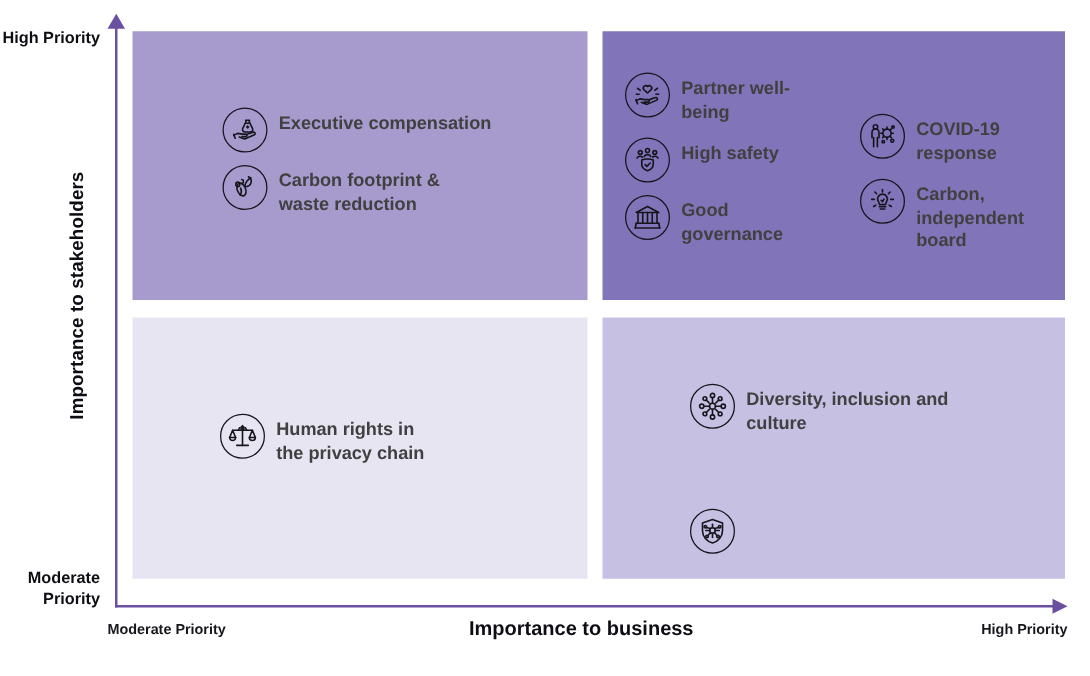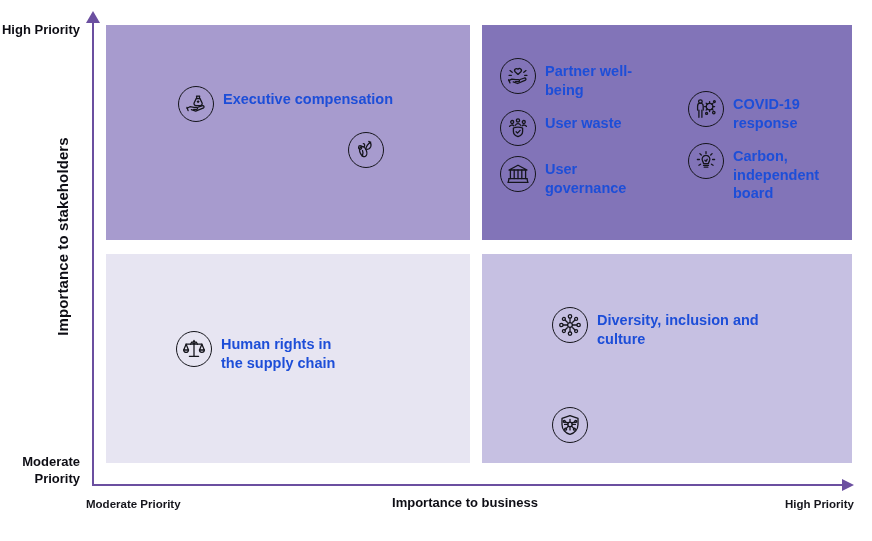--- a/index.html
+++ b/index.html
@@ -67,21 +67,21 @@
     font-weight: bold;
     color: #0d0d14;
     letter-spacing: .1px;
   }
   .x-axis-title {
     position: absolute;
     left: 330px;
     top: 495px;
     width: 270px;
     text-align: center;
-    font-size: 13px;
+    font-size: 16px;
     font-weight: bold;
     color: #0d0d14;
   }
   .y-top-label {
     position: absolute;
     left: 0px;
     top: 22px;
     width: 80px;
     text-align: right;
     font-size: 13px;
@@ -146,28 +146,28 @@
     display: flex;
     align-items: center;
     justify-content: center;
     margin-right: 9px;
   }
   .item-icon svg { display: block; }
 
   .item-label {
     font-size: 14.5px;
     font-weight: bold;
-    color: #1d4ed8;
+    color: #404040;
     line-height: 1.3;
     padding-top: 4px;
     white-space: pre-line;
   }
 
   
-  #tl-items { left: 178px; top: 86px; align-items: flex-end; }
+  #tl-items { left: 178px; top: 86px; }
   #tr-col-a { left: 500px; top: 58px; }
   #tr-col-b { left: 688px; top: 58px; margin-top: 33px; }
   #bl-items { left: 176px; top: 331px; }
   #br-items { left: 552px; top: 307px; gap: 48px; }
 </style>
 </head>
 <body>
 
 <div id="matrix-root">
 
@@ -208,20 +208,22 @@
         <div class="item-icon">
           <svg width="24" height="24" viewBox="0 0 24 24">
             <path stroke="#15151c" stroke-width="1.3" fill="none" stroke-linecap="round" stroke-linejoin="round" d="M14.8 3.4c1.9 1.2 2.6 3.4 1.9 5.3-.8 2-3 3-5 2.3"></path>
             <path stroke="#15151c" stroke-width="1.3" fill="none" stroke-linecap="round" stroke-linejoin="round" d="M11.7 11c.6-2.8 2.5-5.3 5-6.9"></path>
             <ellipse stroke="#15151c" stroke-width="1.3" fill="none" stroke-linecap="round" stroke-linejoin="round" cx="9.2" cy="13.6" rx="3.3" ry="5.3" transform="rotate(-22 9.2 13.6)"></ellipse>
             <path stroke="#15151c" stroke-width="1.3" fill="none" stroke-linecap="round" stroke-linejoin="round" d="M6.2 7.7c.9 0 1.6.8 1.6 1.8S7.1 11.3 6.2 11.3 4.6 10.5 4.6 9.5 5.3 7.7 6.2 7.7z"></path>
             <path stroke="#15151c" stroke-width="1.3" fill="none" stroke-linecap="round" stroke-linejoin="round" d="M9.3 5.6c.8 0 1.4.7 1.4 1.6s-.6 1.6-1.4 1.6"></path>
             <path stroke="#15151c" stroke-width="1.3" fill="none" stroke-linecap="round" stroke-linejoin="round" d="M8.5 12.5c.8 1.8.7 3.9-.3 5.6"></path>
           </svg>
         </div>
+        <div class="item-label">Carbon footprint &amp;
+waste reduction</div>
       </div>
     </div>
   <div class="items" id="tr-col-a">
       <div class="item">
         <div class="item-icon">
           <svg width="24" height="24" viewBox="0 0 24 24">
             <path stroke="#15151c" stroke-width="1.3" fill="none" stroke-linecap="round" stroke-linejoin="round" d="M12 10.4 9.1 7.7a1.9 1.9 0 0 1 2.9-2.5 1.9 1.9 0 0 1 2.9 2.5z"></path>
             <path stroke="#15151c" stroke-width="1.3" fill="none" stroke-linecap="round" stroke-linejoin="round" d="M6.2 8.3 4 6.6M17.8 8.3 20 6.6M5.3 11.4H3.1M18.7 11.4h2.2"></path>
             <path stroke="#15151c" stroke-width="1.3" fill="none" stroke-linecap="round" stroke-linejoin="round" d="M2.8 16.6l3-1.5 4.1.6h2.6a1 1 0 0 1 0 2H9.4"></path>
             <path stroke="#15151c" stroke-width="1.3" fill="none" stroke-linecap="round" stroke-linejoin="round" d="M7.2 17.9 11.6 19.5l7.9-3.4a1.2 1.2 0 0 0-1-2.1l-4.5 1.5"></path>
@@ -237,33 +239,33 @@
             <circle stroke="#15151c" stroke-width="1.3" fill="none" stroke-linecap="round" stroke-linejoin="round" cx="12" cy="4.4" r="1.6"></circle>
             <circle stroke="#15151c" stroke-width="1.3" fill="none" stroke-linecap="round" stroke-linejoin="round" cx="6.2" cy="6" r="1.5"></circle>
             <circle stroke="#15151c" stroke-width="1.3" fill="none" stroke-linecap="round" stroke-linejoin="round" cx="17.8" cy="6" r="1.5"></circle>
             <path stroke="#15151c" stroke-width="1.3" fill="none" stroke-linecap="round" stroke-linejoin="round" d="M9.4 9.2a3 3 0 0 1 5.2 0"></path>
             <path stroke="#15151c" stroke-width="1.3" fill="none" stroke-linecap="round" stroke-linejoin="round" d="M3.6 10.4a2.8 2.8 0 0 1 4.3-.7"></path>
             <path stroke="#15151c" stroke-width="1.3" fill="none" stroke-linecap="round" stroke-linejoin="round" d="M20.4 10.4a2.8 2.8 0 0 0-4.3-.7"></path>
             <path stroke="#15151c" stroke-width="1.3" fill="none" stroke-linecap="round" stroke-linejoin="round" d="M12 11.2c2.5 0 4.6.8 4.6.8v3.4c0 2.4-2 4.3-4.6 5.2-2.6-.9-4.6-2.8-4.6-5.2V12s2.1-.8 4.6-.8z"></path>
             <path stroke="#15151c" stroke-width="1.3" fill="none" stroke-linecap="round" stroke-linejoin="round" d="M10.1 15.7l1.4 1.4 2.6-2.7"></path>
           </svg>
         </div>
-        <div class="item-label">User waste</div>
+        <div class="item-label">High safety</div>
       </div>
       <div class="item">
         <div class="item-icon">
           <svg width="24" height="24" viewBox="0 0 24 24">
             <path stroke="#15151c" stroke-width="1.3" fill="none" stroke-linecap="round" stroke-linejoin="round" d="M12 3.2 21 8H3z"></path>
             <path stroke="#15151c" stroke-width="1.3" fill="none" stroke-linecap="round" stroke-linejoin="round" d="M4.4 8v8.6M8.2 8v8.6M12 8v8.6M15.8 8v8.6M19.6 8v8.6"></path>
             <path stroke="#15151c" stroke-width="1.3" fill="none" stroke-linecap="round" stroke-linejoin="round" d="M3 16.6h18"></path>
             <path stroke="#15151c" stroke-width="1.3" fill="none" stroke-linecap="round" stroke-linejoin="round" d="M2.2 20.4h19.6"></path>
             <path stroke="#15151c" stroke-width="1.3" fill="none" stroke-linecap="round" stroke-linejoin="round" d="M3 16.6l-.8 3.8M21 16.6l.8 3.8"></path>
           </svg>
         </div>
-        <div class="item-label">User
+        <div class="item-label">Good
 governance</div>
       </div>
     </div>
   <div class="items" id="tr-col-b">
       <div class="item">
         <div class="item-icon">
           <svg width="24" height="24" viewBox="0 0 24 24">
             <circle stroke="#15151c" stroke-width="1.3" fill="none" stroke-linecap="round" stroke-linejoin="round" cx="6.4" cy="4.6" r="1.8"></circle>
             <path stroke="#15151c" stroke-width="1.3" fill="none" stroke-linecap="round" stroke-linejoin="round" d="M3.6 13.1V8.9a2.8 2.8 0 0 1 5.6 0v4.2"></path>
             <path stroke="#15151c" stroke-width="1.3" fill="none" stroke-linecap="round" stroke-linejoin="round" d="M4.9 13.1v7.2M7.9 13.1v7.2"></path>
@@ -300,21 +302,21 @@
             <path stroke="#15151c" stroke-width="1.3" fill="none" stroke-linecap="round" stroke-linejoin="round" d="M4.1 7.2h15.8"></path>
             <circle stroke="#15151c" stroke-width="1.3" fill="none" stroke-linecap="round" stroke-linejoin="round" cx="12" cy="5.6" r="1.3"></circle>
             <path stroke="#15151c" stroke-width="1.3" fill="none" stroke-linecap="round" stroke-linejoin="round" d="M4.1 7.2 1.7 13h4.8z"></path>
             <path stroke="#15151c" stroke-width="1.3" fill="none" stroke-linecap="round" stroke-linejoin="round" d="M1.7 13a2.4 2.4 0 0 0 4.8 0"></path>
             <path stroke="#15151c" stroke-width="1.3" fill="none" stroke-linecap="round" stroke-linejoin="round" d="M19.9 7.2 17.5 13h4.8z"></path>
             <path stroke="#15151c" stroke-width="1.3" fill="none" stroke-linecap="round" stroke-linejoin="round" d="M17.5 13a2.4 2.4 0 0 0 4.8 0"></path>
             <path stroke="#15151c" stroke-width="1.3" fill="none" stroke-linecap="round" stroke-linejoin="round" d="M8.6 7.2 9.6 5.2M15.4 7.2 14.4 5.2"></path>
           </svg>
         </div>
         <div class="item-label">Human rights in
-the supply chain</div>
+the privacy chain</div>
       </div>
     </div>
   <div class="items" id="br-items">
       <div class="item">
         <div class="item-icon">
           <svg width="24" height="24" viewBox="0 0 24 24">
             <circle stroke="#15151c" stroke-width="1.3" fill="none" stroke-linecap="round" stroke-linejoin="round" cx="12" cy="12" r="2.4"></circle>
             <circle stroke="#15151c" stroke-width="1.3" fill="none" stroke-linecap="round" stroke-linejoin="round" cx="12" cy="3.4" r="1.7"></circle>
             <circle stroke="#15151c" stroke-width="1.3" fill="none" stroke-linecap="round" stroke-linejoin="round" cx="12" cy="20.6" r="1.7"></circle>
             <circle stroke="#15151c" stroke-width="1.3" fill="none" stroke-linecap="round" stroke-linejoin="round" cx="3.4" cy="12" r="1.7"></circle>

